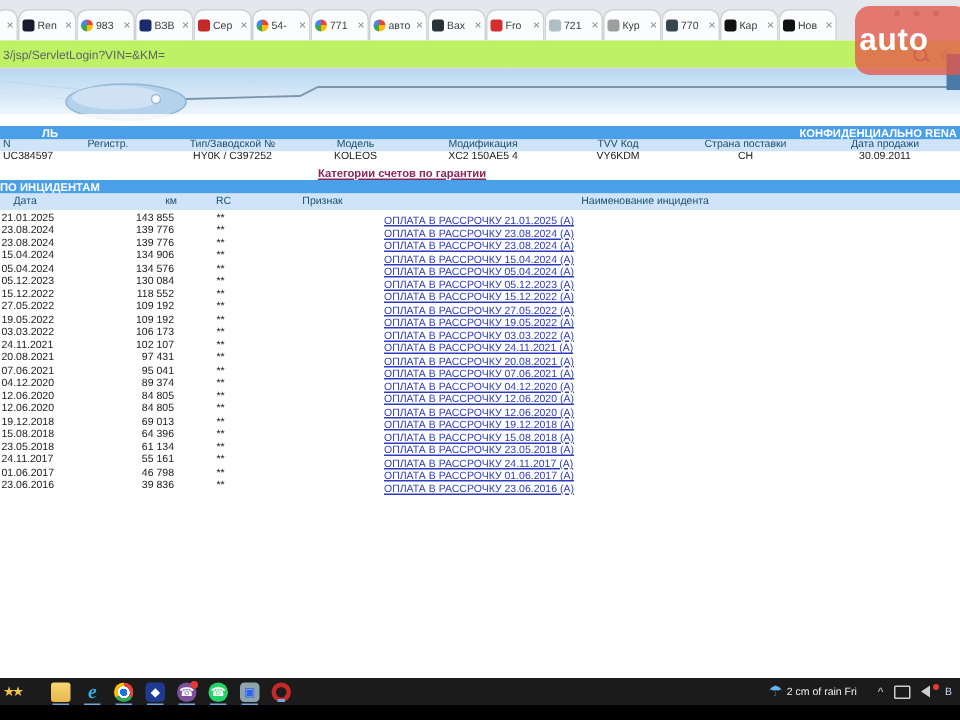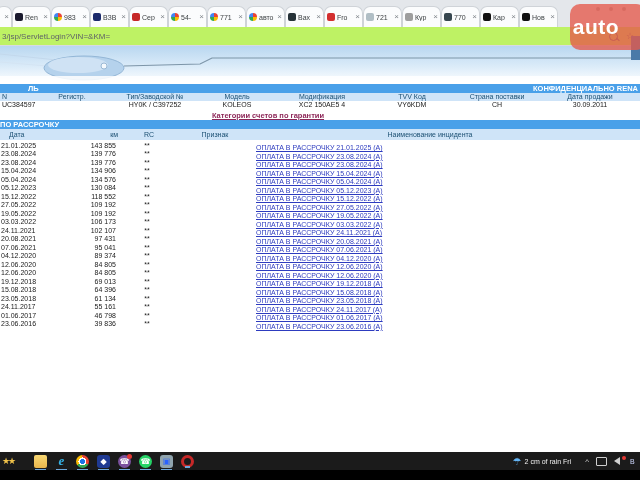--- a/index.html
+++ b/index.html
@@ -233,21 +233,21 @@
     <span class="vc5">VY6KDM</span>
     <span class="vc6">CH</span>
     <span class="vc7">30.09.2011</span>
   </div>
 
 <div class="linkrow">
   <a class="wlink" href="#">Категории счетов по гарантии</a>
 </div>
 
 <div class="bluebar bar2">
-  <span class="bar-left">ПО РАССРОЧКУ</span>
+  <span class="bar-left">ПО ИНЦИДЕНТАМ</span>
 </div>
 
 <div class="thead">
     <span class="c-date">Дата</span>
     <span class="c-km">км</span>
     <span class="c-rc">RC</span>
     <span class="c-pr">Признак</span>
     <span class="c-name">Наименование инцидента</span>
   </div>
 <div class="rows">

